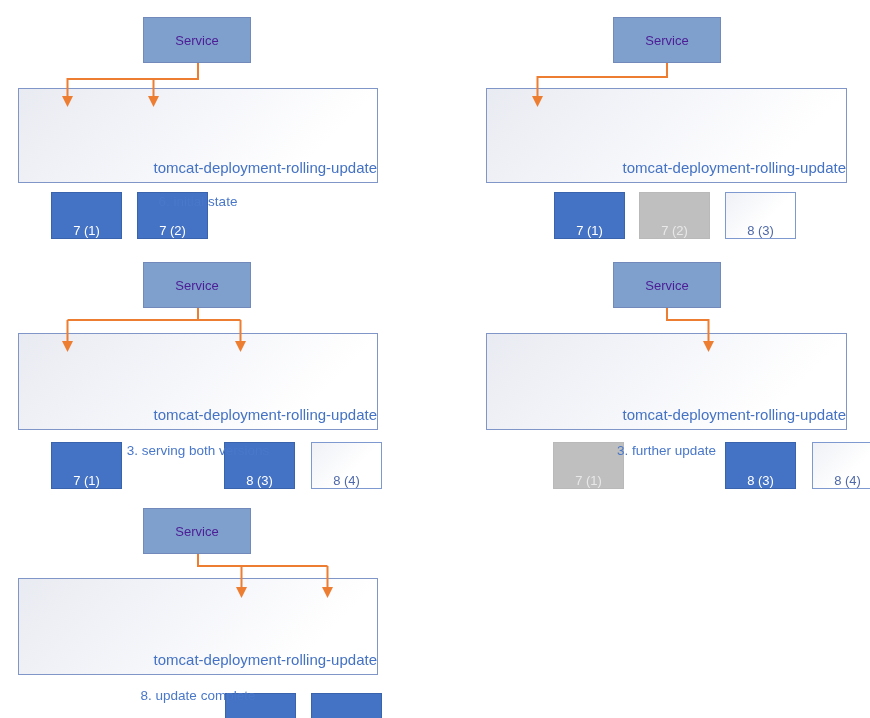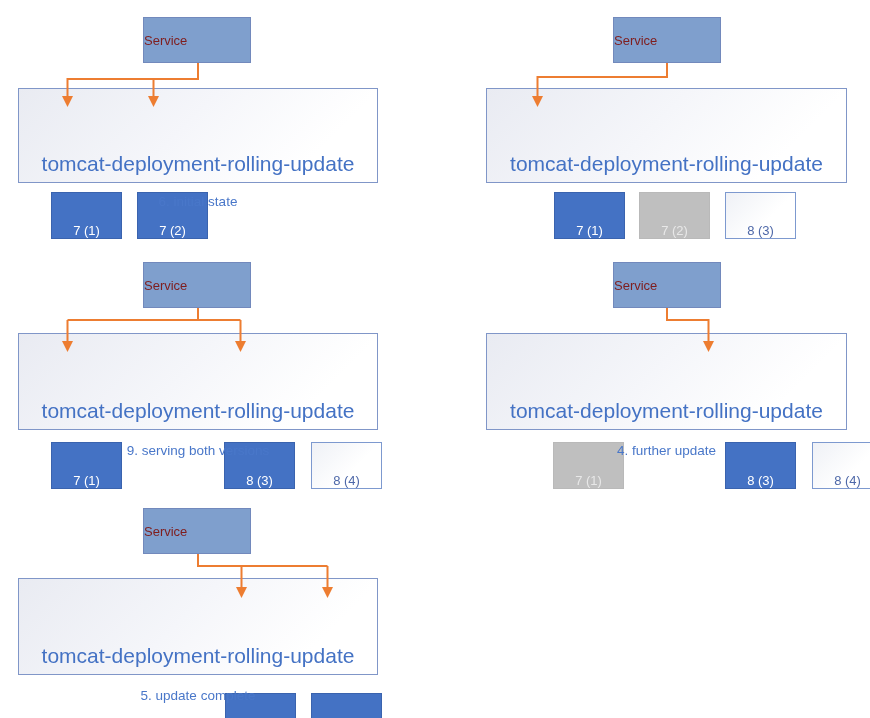--- a/index.html
+++ b/index.html
@@ -15,38 +15,38 @@
   .canvas{position:relative;width:870px;height:718px;background:#fff;overflow:hidden}
   .panel{position:absolute}
   .p1{left:0;top:0;width:435px;height:230px}
   .p2{left:435px;top:0;width:435px;height:230px}
   .p3{left:0;top:240px;width:435px;height:240px}
   .p4{left:435px;top:240px;width:435px;height:240px}
   .p5{left:0;top:480px;width:435px;height:238px}
 
   .service{position:absolute;width:108px;height:46px;
     background:var(--service-fill);border:1px solid var(--service-border);
-    color:#7f1d1d;font-size:13px;display:flex;align-items:center;z-index:2}
+    color:#4c1d95;font-size:13px;display:flex;align-items:center;justify-content:center;z-index:2}
   .p1 .service,.p2 .service{top:17px}
   .p3 .service,.p4 .service{top:22px}
   .p5 .service{top:28px}
   .p1 .service,.p3 .service,.p5 .service{left:143px}
   .p2 .service,.p4 .service{left:178px}
 
   .deployment{position:absolute;
     background:linear-gradient(135deg,#E9EBF2 0%,#F5F6FA 45%,#FFFFFF 80%);
     border:1.5px solid var(--deployment-border)}
   .p1 .deployment,.p2 .deployment{top:88px;height:95px}
   .p3 .deployment,.p4 .deployment{top:93px;height:97px}
   .p5 .deployment{top:98px;height:97px}
   .p1 .deployment,.p3 .deployment,.p5 .deployment{left:18px;width:360px}
   .p2 .deployment,.p4 .deployment{left:51px;width:361px}
 
-  .dep-label{position:absolute;left:0;right:0;bottom:6px;text-align:center;
-    color:var(--deployment-text);font-size:21px}
+  .dep-label{position:absolute;left:0;right:0;bottom:6px;text-align:right;
+    color:var(--deployment-text);font-size:15px}
 
   .pod{position:absolute;width:71px;height:47px;font-size:13px;
     display:flex;align-items:flex-end;justify-content:center}
   .p1 .pod,.p2 .pod{top:103px}
   .p3 .pod,.p4 .pod{top:108px}
   .p5 .pod{top:114px}
   .pod.active{background:var(--pod-active-fill);border:1px solid var(--pod-active-border);color:#fff}
   .pod.terminating{background:var(--pod-terminating-fill);border:1px solid var(--pod-terminating-border);color:var(--pod-terminating-text)}
   .pod.new{background:linear-gradient(135deg,#EFF1F6 0%,#FFF 60%);border:1px solid var(--pod-new-border);color:var(--pod-new-text)}
 
@@ -123,21 +123,21 @@
         <span>7 (1)</span>
       </div>
       <div class="pod active" style="left:205px">
         <span>8 (3)</span>
       </div>
       <div class="pod new" style="left:292px">
         <span>8 (4)</span>
       </div>
       <div class="dep-label">tomcat-deployment-rolling-update</div>
     </div>
-    <div class="caption">9. serving both versions</div>
+    <div class="caption">3. serving both versions</div>
   </section>
 
   <section class="panel p4">
     <div class="service">
       <span>Service</span>
     </div>
     <svg class="arrows" viewBox="0 0 435 240">
       <path d="M232 68 V80 H273.5 V101"></path>
       <polygon points="268,101 279,101 273.5,112"></polygon>
     </svg>
@@ -146,37 +146,37 @@
         <span>7 (1)</span>
       </div>
       <div class="pod active" style="left:238px">
         <span>8 (3)</span>
       </div>
       <div class="pod new" style="left:325px">
         <span>8 (4)</span>
       </div>
       <div class="dep-label">tomcat-deployment-rolling-update</div>
     </div>
-    <div class="caption">4. further update</div>
+    <div class="caption">3. further update</div>
   </section>
 
   <section class="panel p5">
     <div class="service">
       <span>Service</span>
     </div>
     <svg class="arrows" viewBox="0 0 435 238">
       <path d="M198 74 V86 H327.5 M241.5 86 V107 M327.5 86 V107"></path>
       <polygon points="236,107 247,107 241.5,118"></polygon>
       <polygon points="322,107 333,107 327.5,118"></polygon>
     </svg>
     <div class="deployment">
       <div class="pod active" style="left:206px">
         <span>8 (3)</span>
       </div>
       <div class="pod active" style="left:292px">
         <span>8 (4)</span>
       </div>
       <div class="dep-label">tomcat-deployment-rolling-update</div>
     </div>
-    <div class="caption">5. update complete</div>
+    <div class="caption">8. update complete</div>
   </section>
 
 </div>
 
 </body></html>

